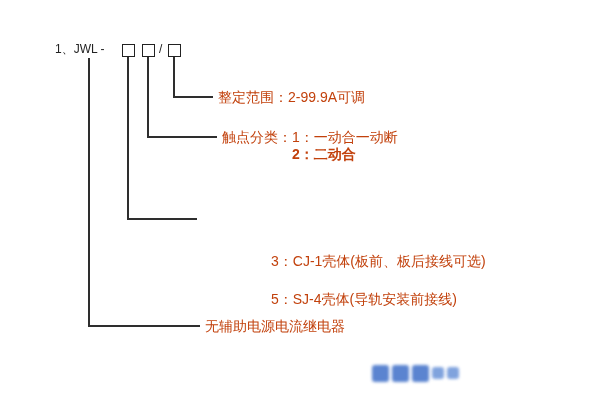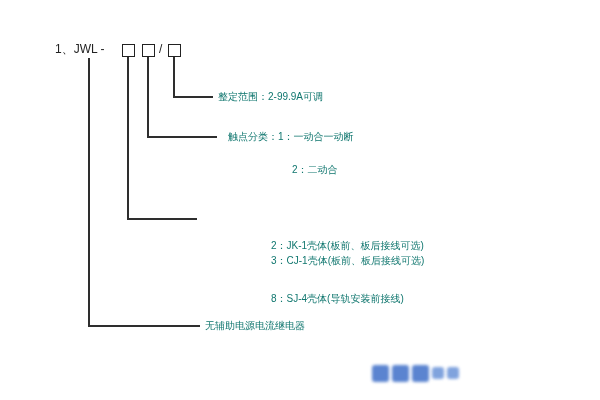--- a/index.html
+++ b/index.html
@@ -11,24 +11,24 @@
   .page {
     position: relative;
     width: 600px;
     height: 400px;
     background: #ffffff;
     overflow: hidden;
     color: #333333;
   }
   .txt {
     position: absolute;
-    font-size: 10px;
+    font-size: 14px;
     line-height: 18px;
     white-space: nowrap;
-    color: #0f766e;
+    color: #c2410c;
   }
   .model-text {
     position: absolute;
     font-size: 12px;
     color: #222222;
     white-space: nowrap;
   }
   .box {
     position: absolute;
     width: 13px;
@@ -88,26 +88,25 @@
   <div class="hline" style="left:127px; top:218px; width:70px;"></div>
 
   <div class="vline" style="left:147px; top:57px; height:80px;"></div>
   <div class="hline" style="left:147px; top:136px; width:70px;"></div>
 
   <div class="vline" style="left:173px; top:57px; height:40px;"></div>
   <div class="hline" style="left:173px; top:96px; width:40px;"></div>
 
   <div class="txt" style="left:218px; top:88px;">整定范围：2-99.9A可调</div>
 
-  <div class="txt" style="left:228px; top:128px;">触点分类：1：一动合一动断</div>
-  <div class="txt" style="left:292px; top:161px;">2：二动合</div>
+  <div class="txt" style="left:222px; top:128px;">触点分类：1：一动合一动断</div>
+  <div class="txt" style="left:292px; top:145px;font-weight:bold;">2：二动合</div>
 
-  <div class="txt" style="left:271px; top:237px;">2：JK-1壳体(板前、板后接线可选)</div>
   <div class="txt" style="left:271px; top:252px;">3：CJ-1壳体(板前、板后接线可选)</div>
-  <div class="txt" style="left:271px; top:290px;">8：SJ-4壳体(导轨安装前接线)</div>
+  <div class="txt" style="left:271px; top:290px;">5：SJ-4壳体(导轨安装前接线)</div>
 
   <div class="txt" style="left:205px; top:317px;">无辅助电源电流继电器</div>
 
   <div class="watermark">
     <span class="wm-glyph"></span>
     <span class="wm-glyph"></span>
     <span class="wm-glyph"></span>
     <span class="wm-glyph small"></span>
     <span class="wm-glyph small"></span>
   </div>

